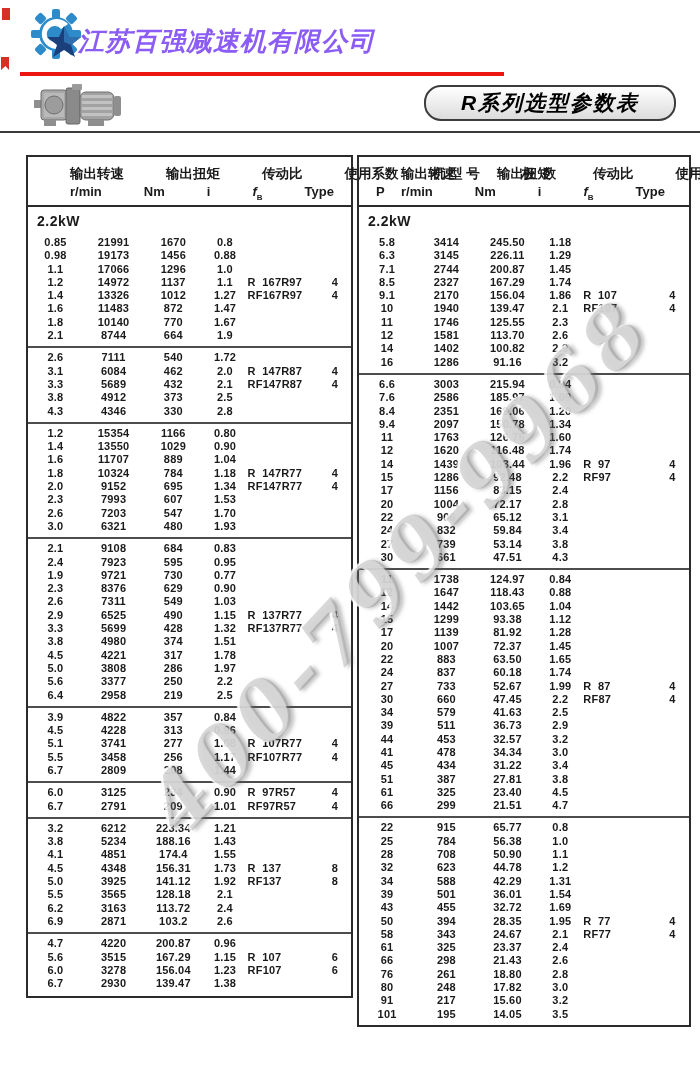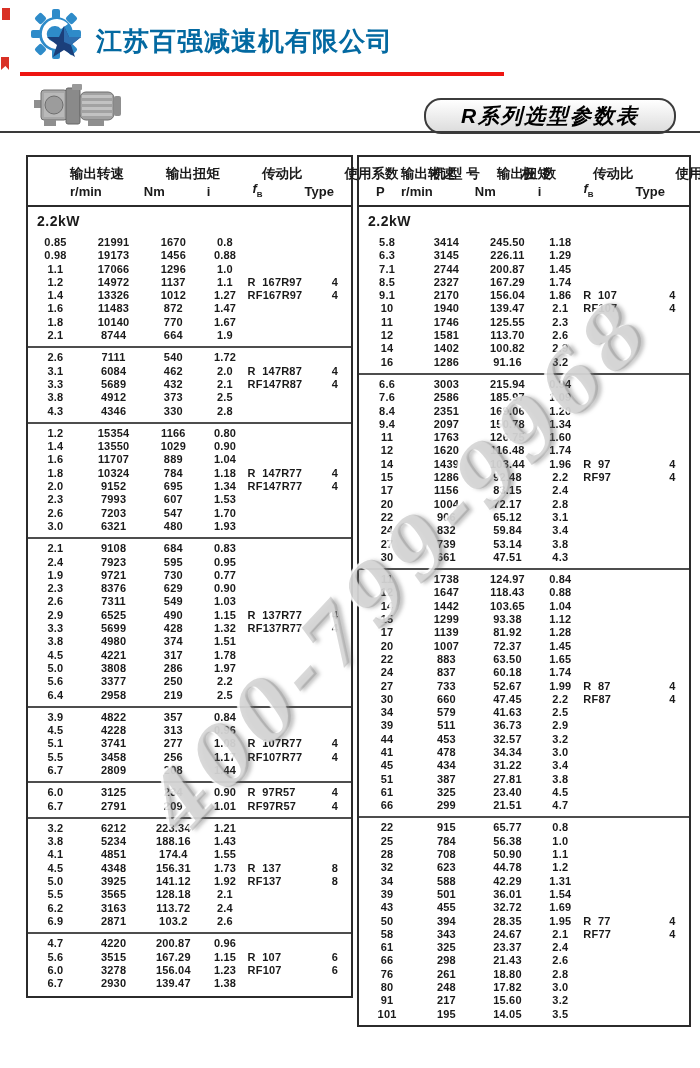--- a/index.html
+++ b/index.html
@@ -7,44 +7,44 @@
     width:700px;height:1068px;background:#ffffff;position:relative;overflow:hidden;
     font-family:"Liberation Sans","DejaVu Sans",sans-serif;color:#1a1a1a;
   }
   .page{position:absolute;inset:0;}
 
   
   .red-mark{position:absolute;background:#d93025;}
   .red-mark.m1{left:2px;top:8px;width:8px;height:12px;}
   .red-mark.m2{left:1px;top:57px;width:8px;height:13px;clip-path:polygon(0 0,100% 0,100% 100%,55% 70%,0 100%);}
   .logo{position:absolute;left:28px;top:6px;}
-  .company{position:absolute;left:96px;top:24px;font-size:26px;font-weight:bold;letter-spacing:1px;color:#0369a1;}
+  .company{position:absolute;left:78px;top:24px;font-size:26px;font-weight:bold;letter-spacing:1px;color:#8b5cf6;font-style:italic;}
   .hotline{position:absolute;left:304px;top:33px;font-size:20px;font-weight:bold;color:#e60012;letter-spacing:0.5px;}
   .red-line{position:absolute;left:20px;top:72px;width:484px;height:4px;background:#ee1511;}
   .product{position:absolute;left:32px;top:80px;}
   .badge{
-    position:absolute;left:424px;top:98px;width:248px;height:32px;
+    position:absolute;left:424px;top:85px;width:248px;height:32px;
     border:2px solid #3c3c3c;border-radius:17px;
     background:linear-gradient(#ffffff,#dcdcdc);
     font-size:21px;font-weight:bold;font-style:italic;letter-spacing:2px;
     display:flex;align-items:center;justify-content:center;color:#000;
   }
   .gray-line{position:absolute;left:0;top:131px;width:700px;height:2px;background:#3a3a3a;}
 
   
   .spec-table{
     position:absolute;top:155px;border:2px solid #2b2b2b;background:transparent;
     box-sizing:border-box;
   }
   .spec-table.left{left:26px;width:327px;min-height:843px;}
   .spec-table.right{left:357px;width:334px;min-height:859px;}
   .thead{padding:7px 0 5px;border-bottom:2px solid #2b2b2b;}
   .hrow{display:flex;font-weight:bold;}
   .hrow.cn{font-size:13.5px;height:19px;line-height:19px;}
-  .hrow.unit{font-size:13px;height:17px;line-height:17px;align-items:center;}
+  .hrow.unit{font-size:13px;height:17px;line-height:17px;}
   .hrow span{display:block;text-align:center;white-space:pre;margin-left:42px;}
   .hrow sub{font-size:8px;}
   .hrow i{font-style:italic;}
   .power{font-size:14px;font-weight:bold;padding:4px 0 1px 9px;height:21px;line-height:21px;letter-spacing:0.5px;}
   .block{padding:3px 0 4px;}
   .block + .block{border-top:2px solid #4d4d4d;}
   .row{display:flex;height:13.3px;line-height:13.3px;font-size:11px;font-weight:bold;}
   .cell{display:block;text-align:center;letter-spacing:0.2px;}
   .c1{width:17%;} .c2{width:19%;} .c3{width:18%;} .c4{width:14%;}
   .c5{width:22%;text-align:left;white-space:pre;} .c6{width:10%;}

